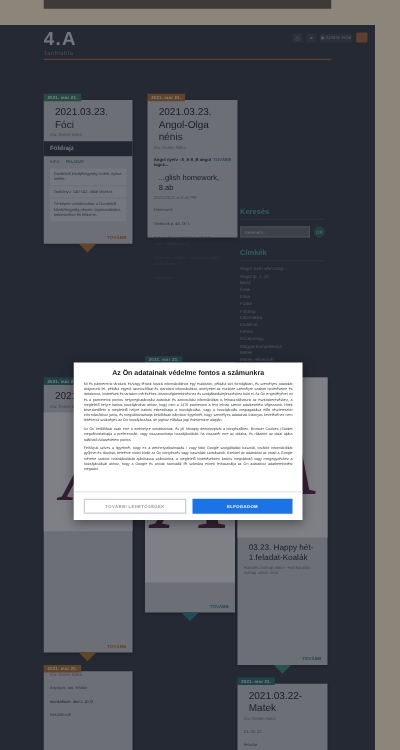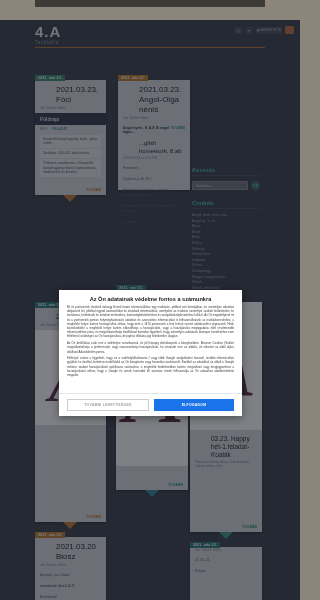--- a/index.html
+++ b/index.html
@@ -62,21 +62,21 @@
   }
   .badge {
     position: absolute; top: -5px; left: 0;
     font-size: 3.4px; font-weight: bold; color: #fff;
     padding: 1px 3px; letter-spacing: .2px;
   }
   .badge.green { background: #3d8b6e; }
   .badge.orange { background: #c07a2e; }
   .badge.teal { background: #2f7d7a; }
   .card-title {
-    font-size: 8px; color: #23262c; padding: 5px 5px 0 21px; line-height: 10px;
+    font-size: 8px; color: #23262c; padding: 5px 5px 0 9px; line-height: 10px;
   }
   .card-meta {
     font-size: 3.4px; color: #7a7e88; padding: 1px 5px 3px 5px;
   }
   .card-sub-dark {
     background: #2f3a4a; color: #e4e6ea; font-size: 5px;
     padding: 3px 5px; font-weight: bold;
   }
   .card-body { padding: 3px 5px; font-size: 3.2px; color: #555a63; line-height: 5px; }
   .tagline { font-size: 3.2px; color: #3a8f8a; padding: 2px 5px; font-weight: bold; }
@@ -259,30 +259,30 @@
     <div class="card" style="left:190px; top:250px; width:72px; height:230px;">
       <div class="artA" style="height:128px; font-size:86px;">A</div>
       <div class="card-title" style="font-size:6.5px; line-height:8px;">03.23. Happy hét-1.feladat-Koalák</div>
       <div class="card-meta">Hatalmú holnap akkor- érdi koralála holnap akkor- érdi</div>
       <div class="more-link green">TOVÁBB</div>
     </div>
     <div class="arrow green" style="left:219px; top:480px;"></div>
 
     <div class="card" style="left:35px; top:485px; width:71px; height:95px;">
       <div class="badge orange">2021. már 20.</div>
-      <div class="card-title">2021.03.20 Biosz</div>
       <div class="card-meta">írta: Dehén Ildikó</div>
       <div class="card-body">Anyagok, tan, feladat</div>
       <div class="card-body" style="color:#2b2f36;">munkafüzet: dort.1.10./3</div>
       <div class="card-body">Beküldendő</div>
 
     </div>
 
     <div class="card" style="left:190px; top:495px; width:72px; height:85px;">
       <div class="badge teal">2021. már 23.</div>
+      <div class="card-title">2021.03.22-Matek</div>
       <div class="card-meta">írta: Dehén Ildikó</div>
       <div class="card-body">21. 03. 22.</div>
       <div class="card-body">Feladat</div>
 
     </div>
 
   </div>
 
   <div class="overlay"></div>
 </div>

